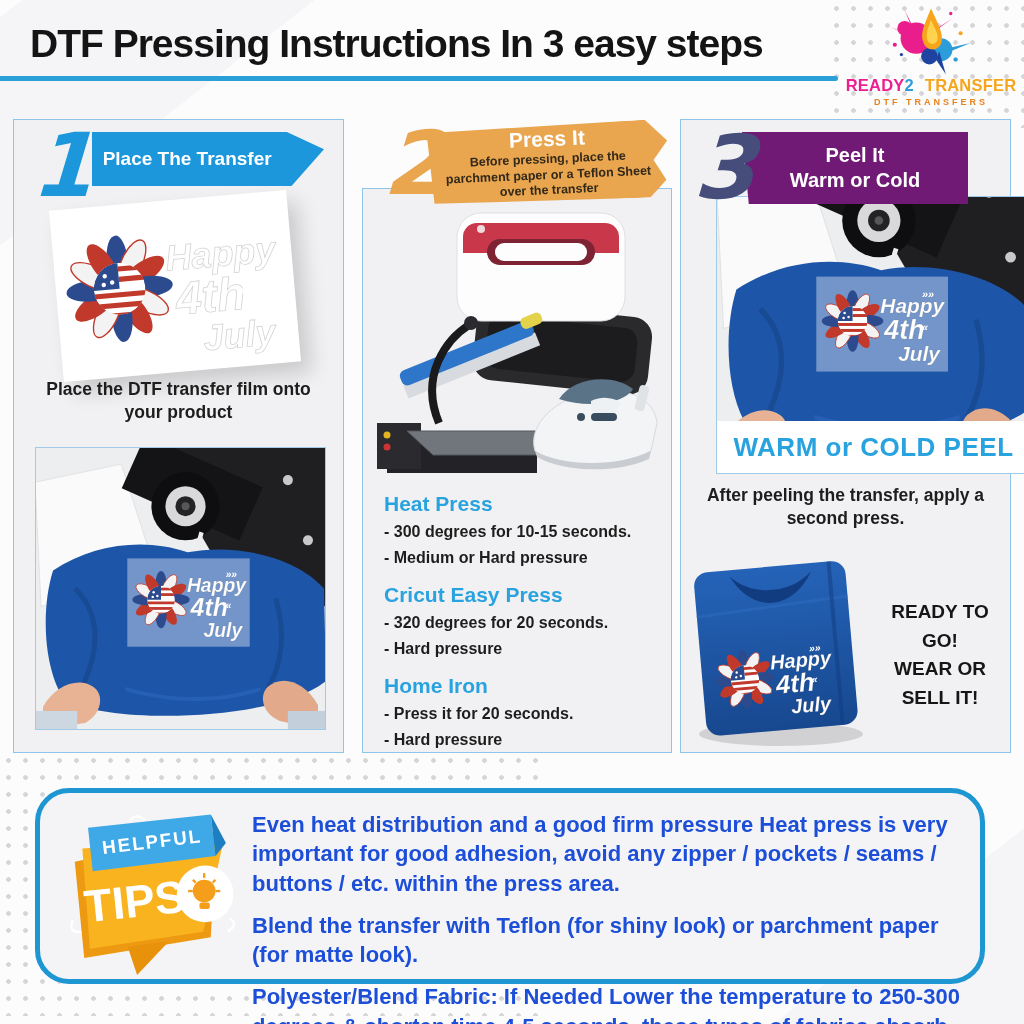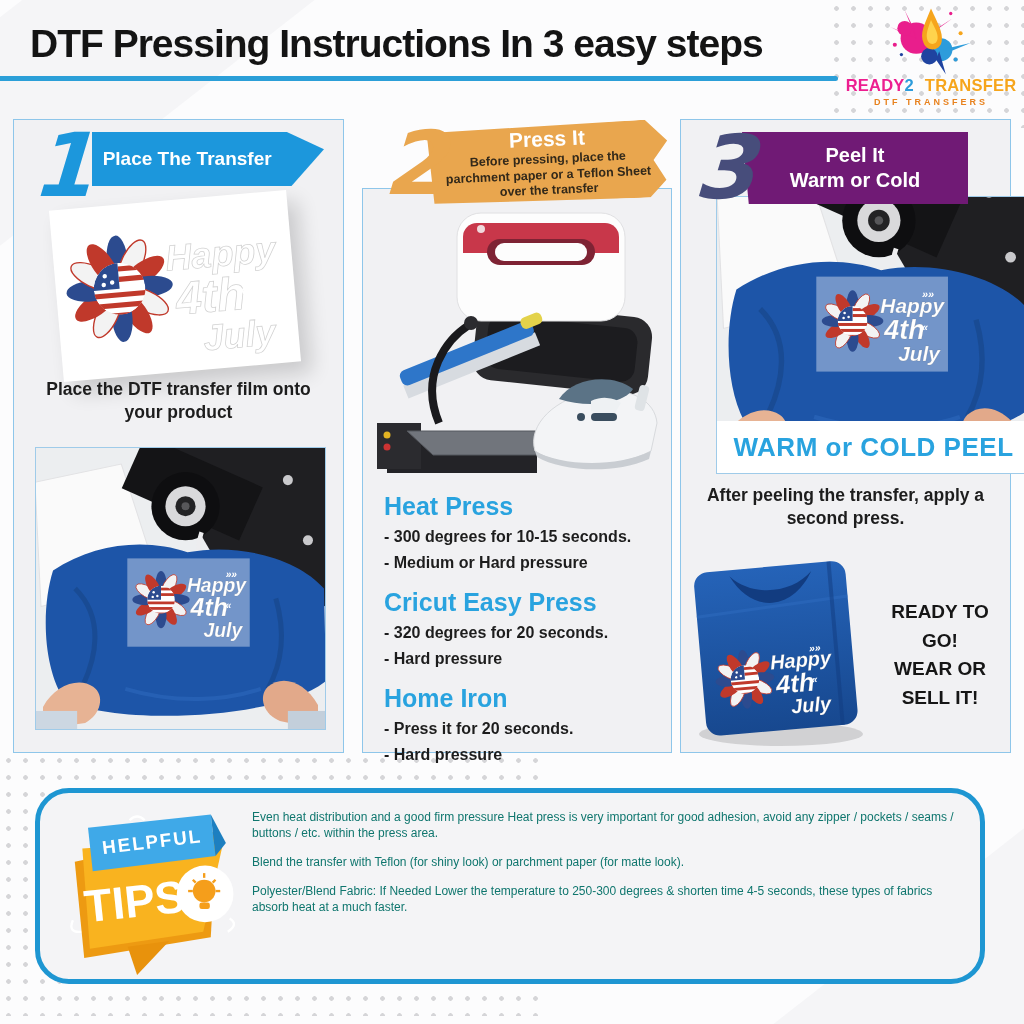--- a/index.html
+++ b/index.html
@@ -47,37 +47,37 @@
     box-shadow:10px 12px 20px rgba(0,0,0,0.16);}
   .sheet svg{width:100%;height:100%;}
   .caption{position:absolute;left:12px;right:12px;text-align:center;font-size:17.5px;font-weight:700;color:#1d1d1d;line-height:1.32;}
   .cap1{top:258px;}
   .photo{position:absolute;border:1px solid #9fcbe9;background:#fff;overflow:hidden;}
   .photo1{left:21px;top:327px;width:289px;height:281px;}
   .photo svg{display:block;width:100%;height:100%;}
 
   .equip{position:absolute;left:6px;top:6px;width:298px;height:292px;}
   .sections{position:absolute;left:21px;top:303px;right:10px;display:flex;flex-direction:column;gap:13px;}
-  .sec-h{font-size:25px;font-weight:800;color:#29a3df;margin-bottom:3px;}
+  .sec-h{font-size:21px;font-weight:800;color:#29a3df;margin-bottom:3px;}
   .sec-l{font-size:16px;font-weight:700;color:#1d1d1d;line-height:1.6;}
 
   .frame3{left:9px;top:76px;width:313px;height:276px;display:flex;flex-direction:column;margin-left:26px;}
   .frame3 .ph{flex:1;overflow:hidden;}
   .peel-label{height:52px;display:flex;align-items:center;justify-content:center;background:#fff;
     font-size:26px;font-weight:800;color:#29a3df;letter-spacing:.5px;}
   .cap3{top:364px;}
   .folded{position:absolute;left:5px;top:430px;width:190px;height:200px;}
   .ready{position:absolute;left:192px;top:478px;width:134px;text-align:center;font-size:19px;font-weight:800;color:#161616;line-height:1.5;}
 
   
   .tips{position:absolute;left:35px;top:788px;width:950px;height:196px;box-sizing:border-box;
     background:#f4f4f6;border:5px solid #1e96d2;border-radius:34px;}
   .tips-badge{position:absolute;left:16px;top:14px;width:200px;height:170px;}
   .tips-text{position:absolute;left:212px;top:17px;width:712px;display:flex;flex-direction:column;gap:13px;}
-  .tips-text p{margin:0;font-size:12px;font-weight:400;color:#0f766e;line-height:1.33;font-family:"Liberation Sans",sans-serif;}
+  .tips-text p{margin:0;font-size:22px;font-weight:700;color:#1d4ed8;line-height:1.33;font-family:"Liberation Sans",sans-serif;}
 
   svg text{font-family:"Liberation Sans",sans-serif;}
   .hidden-defs{position:absolute;width:0;height:0;overflow:hidden;}
 </style>
 </head>
 <body>
 
 <svg class="hidden-defs" aria-hidden="true">
   <defs>
     <linearGradient id="shirtGrad" x1="0" y1="0" x2="0" y2="1">

